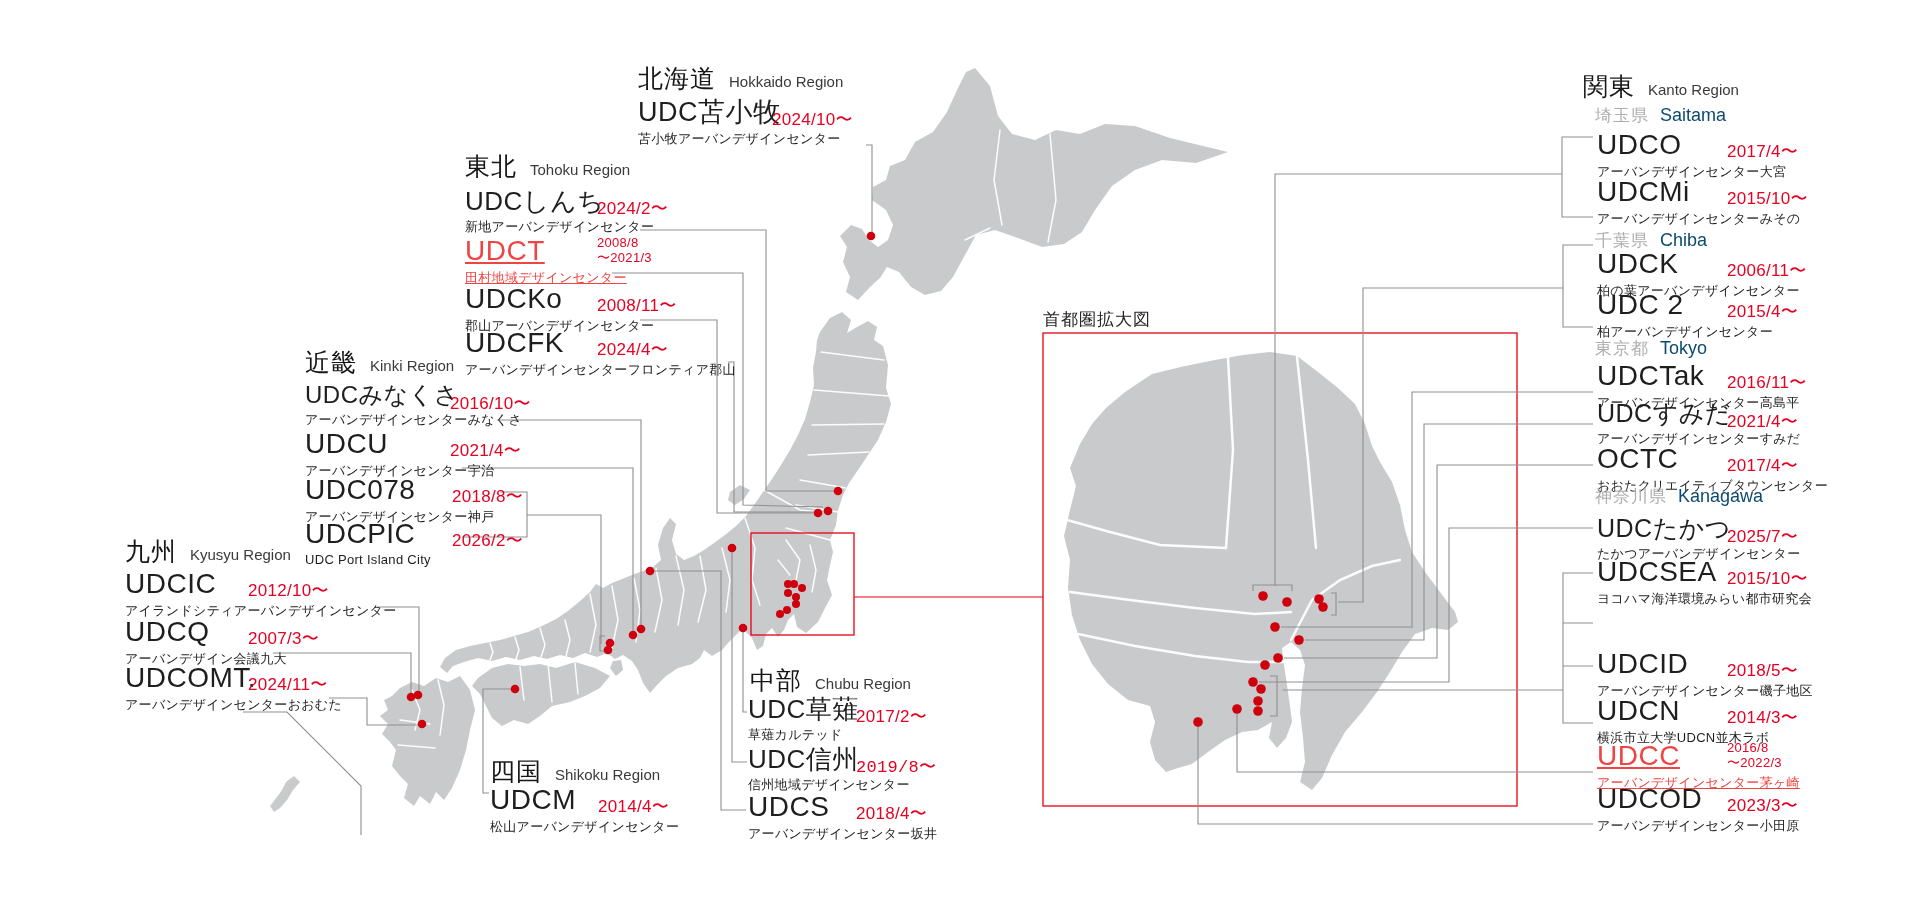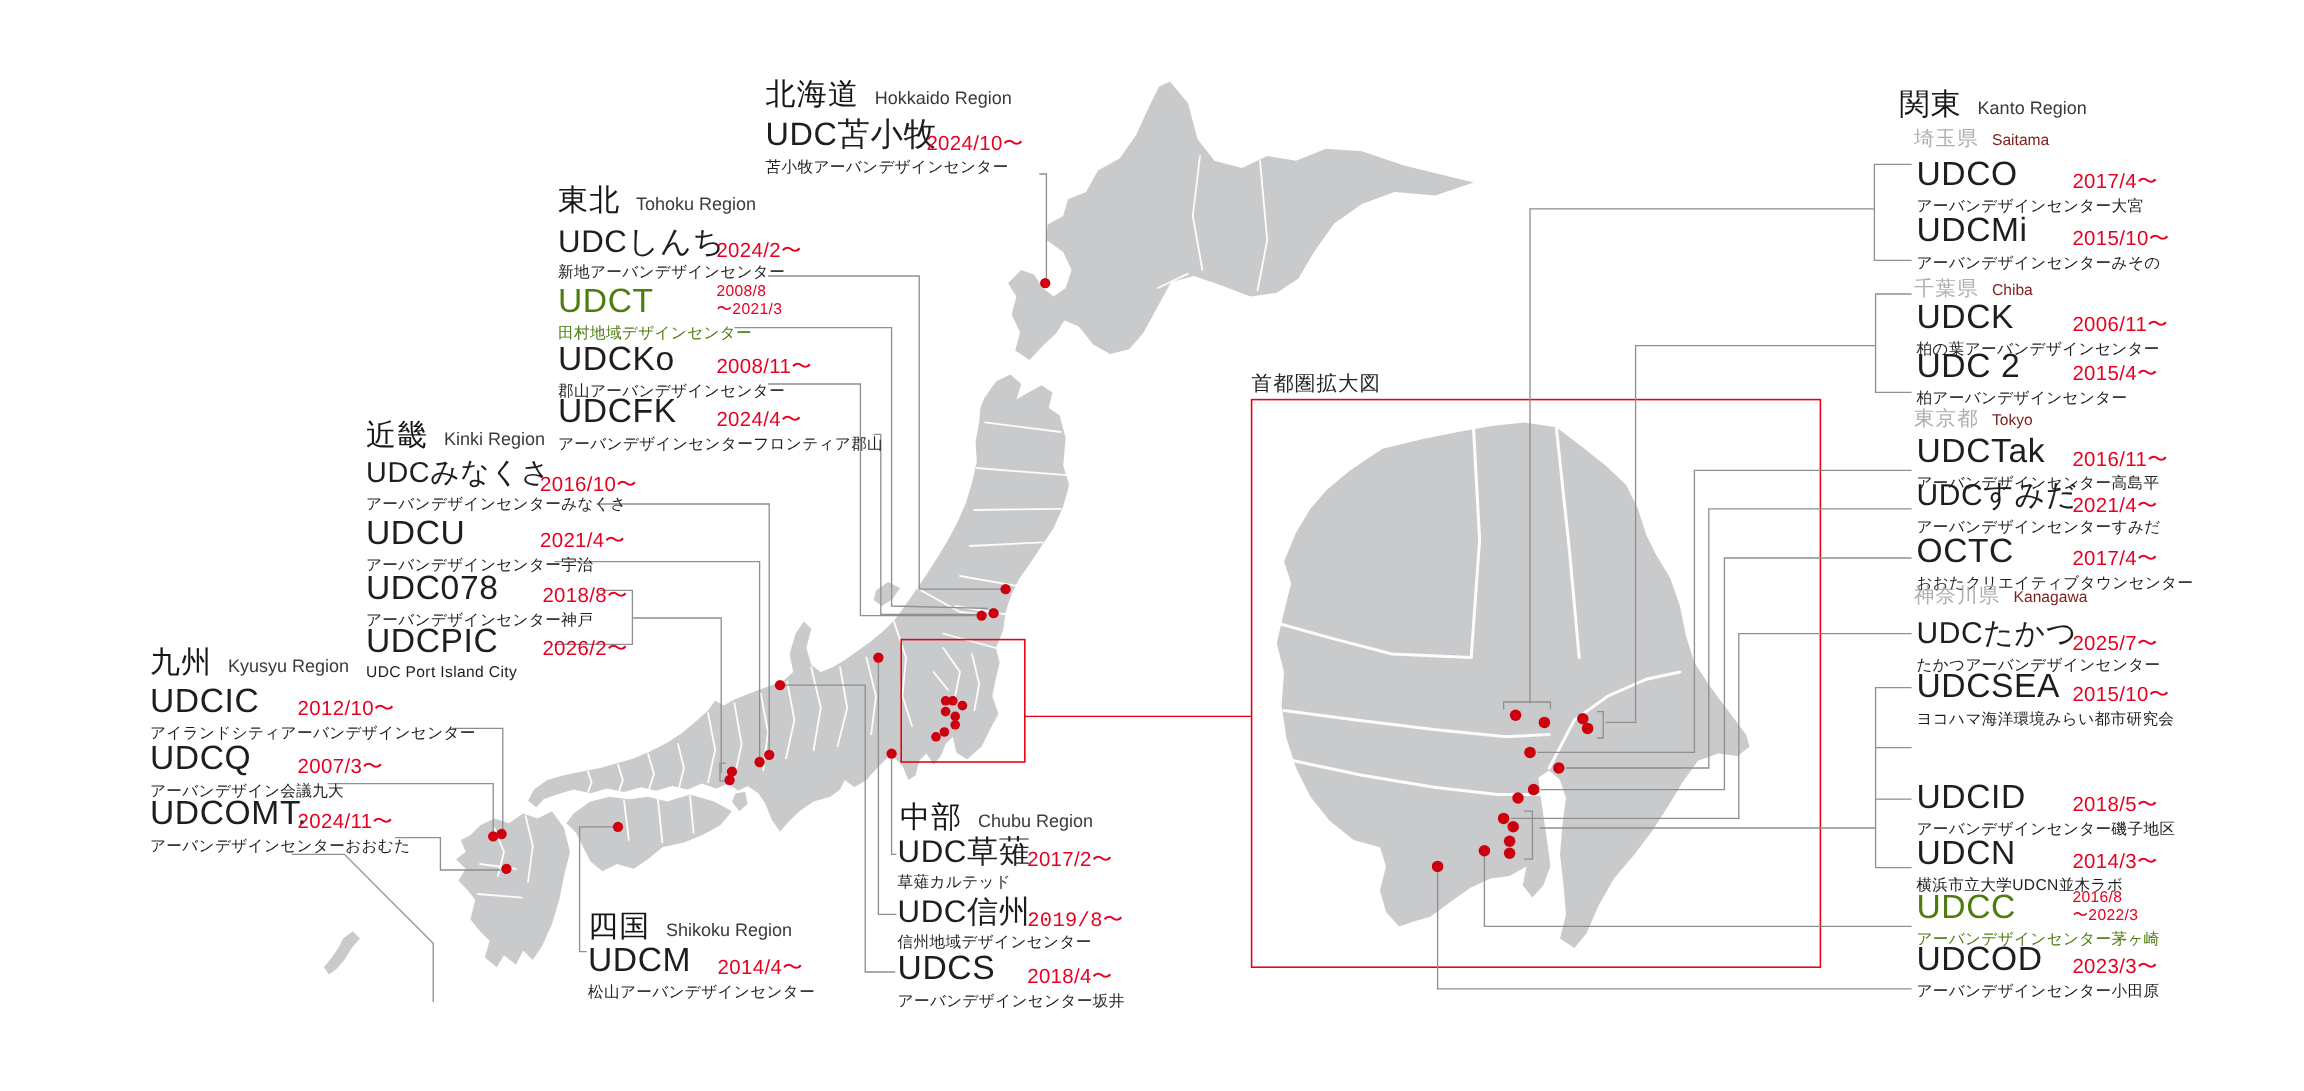--- a/index.html
+++ b/index.html
@@ -5,25 +5,25 @@
   html,body{margin:0;padding:0;background:#fff;}
   body{font-family:"Liberation Sans","DejaVu Sans",sans-serif;}
   #stage{position:relative;width:1920px;height:909px;background:#ffffff;overflow:hidden;}
   #map-svg{position:absolute;left:0;top:0;}
   #labels{position:absolute;left:0;top:0;width:100%;height:100%;}
   .region-header{position:absolute;display:flex;align-items:baseline;gap:13px;white-space:nowrap;}
   .region-jp{font-size:25px;color:#161616;letter-spacing:1px;}
   .region-en{font-size:15px;color:#3a3a3a;}
   .pref-header{position:absolute;display:flex;align-items:baseline;gap:11px;white-space:nowrap;}
   .pref-jp{font-size:17px;color:#aeaeb0;letter-spacing:1px;}
-  .pref-en{font-size:13px;color:#7f1d1d;}
+  .pref-en{font-size:18px;color:#0c4a6e;}
   .entry{position:absolute;white-space:nowrap;}
   .entry .name{display:block;font-size:28px;line-height:1;color:#1e1e1e;letter-spacing:.5px;}
   .entry .sub{display:block;font-size:13px;color:#1e1e1e;margin-top:4px;letter-spacing:.3px;}
-  .entry.closed .name,.entry.closed .sub{color:#4d7c0f;}
+  .entry.closed .name,.entry.closed .sub{color:#ef4444;text-decoration:underline;}
   .entry .date{position:absolute;top:9px;font-size:17px;color:#e60022;letter-spacing:.3px;}
   .entry .date.two{top:-1px;font-size:13px;line-height:1.15;}
   .inset-title{position:absolute;font-size:17px;color:#242424;letter-spacing:1px;}
 </style>
 </head>
 <body>
 
 <div id="stage">
 
   <svg id="map-svg" width="1920" height="909" viewBox="0 0 1920 909">

